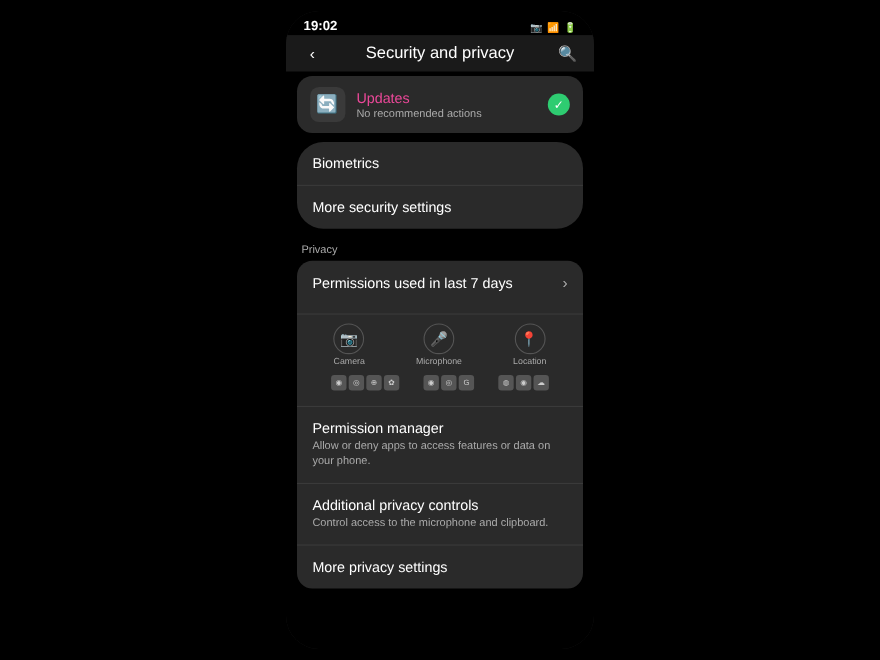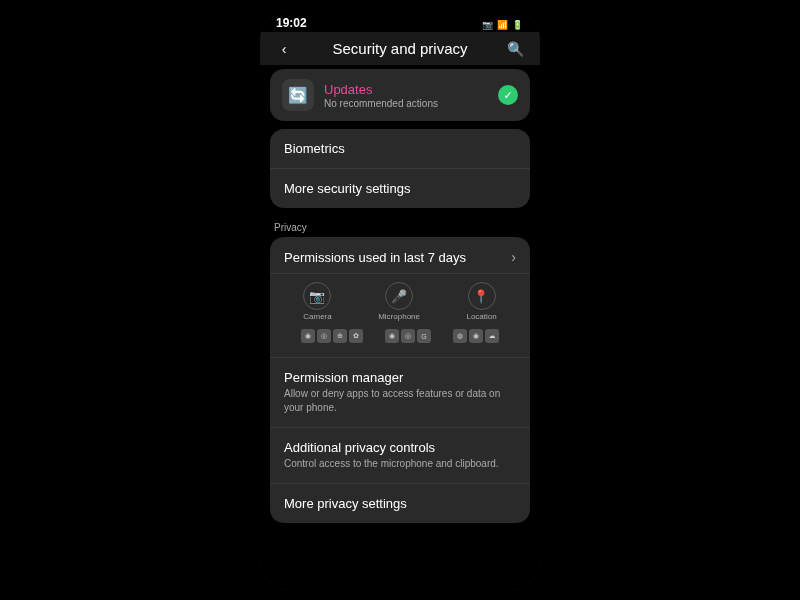--- a/index.html
+++ b/index.html
@@ -139,21 +139,21 @@
     .section-label {
       color: #aaa;
       font-size: 10px;
       padding: 6px 14px 4px;
     }
 
     
     .settings-card {
       background: #2a2a2a;
       margin: 0 10px 8px;
-      border-radius: 14px;
+      border-radius: 24px;
       overflow: hidden;
     }
 
     .settings-item {
       padding: 12px 14px;
       border-bottom: 1px solid #3a3a3a;
       cursor: pointer;
     }
 
     .settings-item:last-child {
@@ -178,21 +178,21 @@
       background: #2a2a2a;
       margin: 0 10px 8px;
       border-radius: 14px;
       overflow: hidden;
     }
 
     .permissions-header {
       display: flex;
       align-items: center;
       justify-content: space-between;
-      padding: 12px 14px 8px;
+      padding: 12px 14px 20px;
       border-bottom: 1px solid #3a3a3a;
       gap: 34px;
     }
 
     .permissions-header-title {
       color: #fff;
       font-size: 13px;
       font-weight: 500;
     }
 

